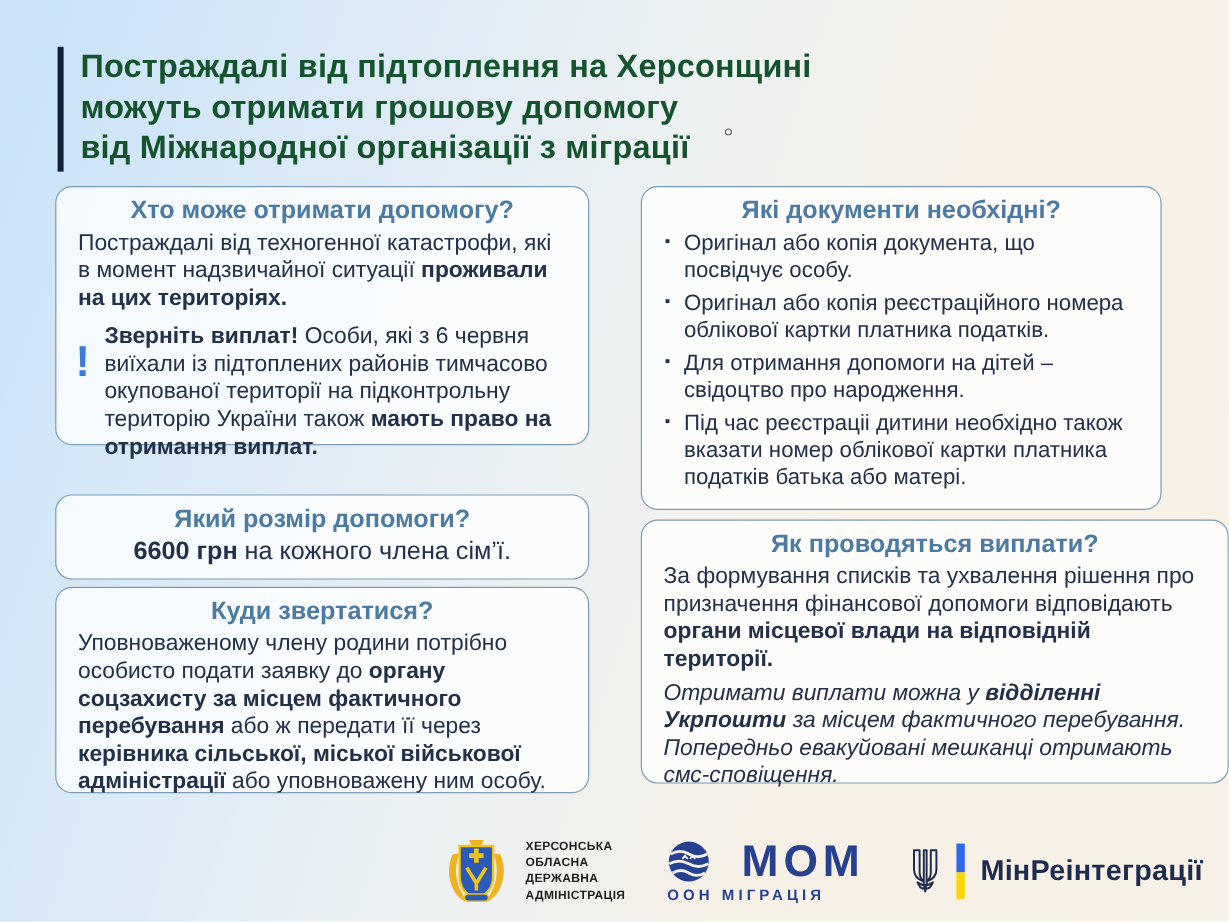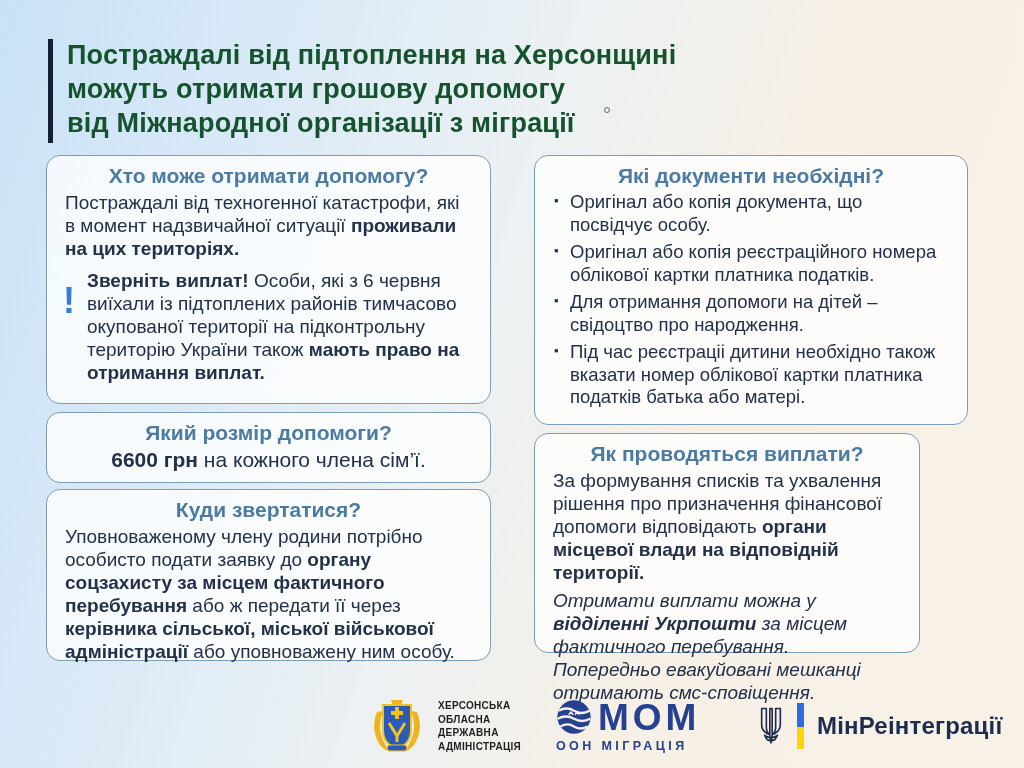--- a/index.html
+++ b/index.html
@@ -22,43 +22,43 @@
     position:absolute;
     background:rgba(255,255,255,0.78);
     border:1.5px solid #7d9cb5;
     border-radius:14px;
     padding:7px 18px 8px;
   }
   .card h2 { text-align:center; font-size:21px; color:#4b7aa3; font-weight:bold; margin:1px 0 3px; }
   .card .body { font-size:19px; line-height:23px; color:#233049; }
   .card .body b { font-weight:bold; }
 
-  .card-who   { left:46px;  top:155px; width:445px; height:249px; }
+  .card-who   { left:46px;  top:155px; width:445px; height:216px; }
   .note { position:relative; margin-top:9px; padding-left:22px; }
   .excl { position:absolute; left:-2px; top:14px; font-size:36px; font-weight:800; color:#3a7ad9; line-height:36px; }
 
   .card-amount { left:46px; top:412px; width:445px; height:71px; }
   .amount-line { text-align:center; font-size:21px; color:#233049; }
   .amount-line b { font-weight:bold; }
 
   .card-where { left:46px; top:489px; width:445px; height:172px; }
 
   .card-docs { left:534px; top:155px; width:434px; height:270px; }
   .bullets { list-style:none; }
   .bullets li { position:relative; padding-left:17px; font-size:18.5px; line-height:22.5px; color:#233049; margin-bottom:5px; }
   .bullets li::before { content:"▪"; position:absolute; left:1px; top:-1px; font-size:13px; color:#233049; }
 
-  .card-pay { left:534px; top:433px; width:386px; height:220px; }
+  .card-pay { left:534px; top:433px; width:490px; height:220px; }
   .card-pay .body + .body { margin-top:5px;font-style:italic; }
 
   
   .footer-kherson { left:367px; top:696px; display:flex; align-items:center; }
   .kherson-text { margin-left:11px; font-size:10px; line-height:13.5px; font-weight:bold; color:#1f1f1f; letter-spacing:0.3px; }
   .footer-iom { left:556px; top:699px; }
-  .iom-top { display:flex; align-items:flex-start; }
+  .iom-top { display:flex; align-items:flex-end;gap:20px; }
   .iom-name { margin-left:6px; font-size:37px; font-weight:bold; color:#26418f; letter-spacing:4px; line-height:37px; }
   .iom-sub { margin-top:3px; font-size:12.5px; font-weight:bold; color:#26418f; letter-spacing:3.4px; }
   .footer-minre { left:757px; top:702px; display:flex; align-items:center; height:48px; }
   .flag-bar { width:7px; height:46px; margin:0 13px 0 12px; }
   .flag-bar .b { width:100%; height:24px; background:#2d6ae3; }
   .flag-bar .y { width:100%; height:22px; background:#ffd500; }
   .minre-name { font-size:24px; font-weight:600; color:#1e2c4f; letter-spacing:0.2px; }
 </style>
 </head>
 <body>

